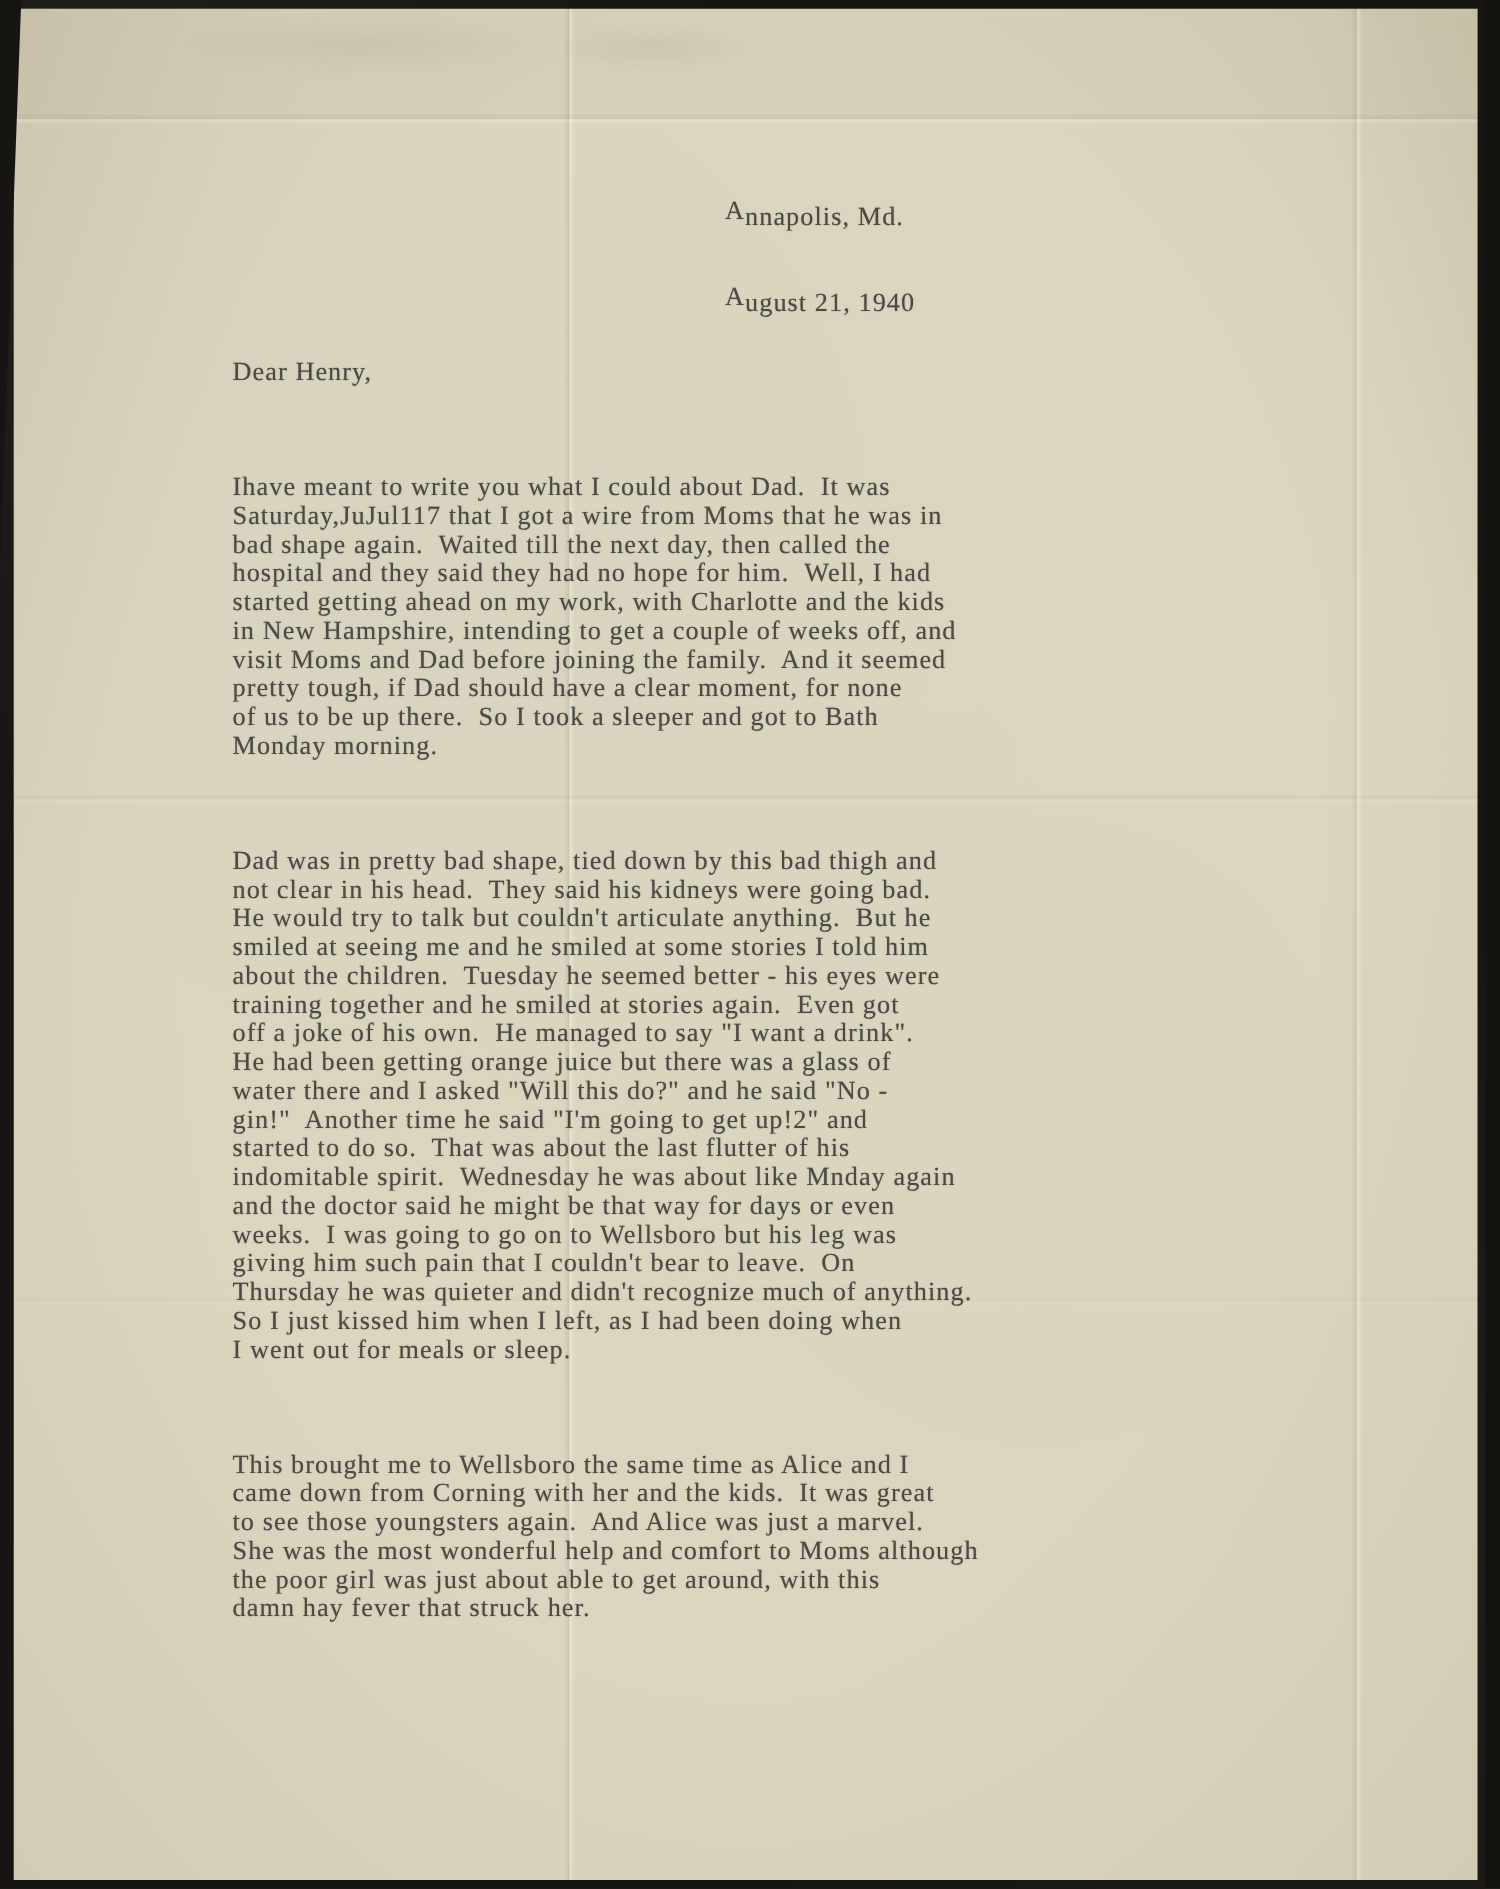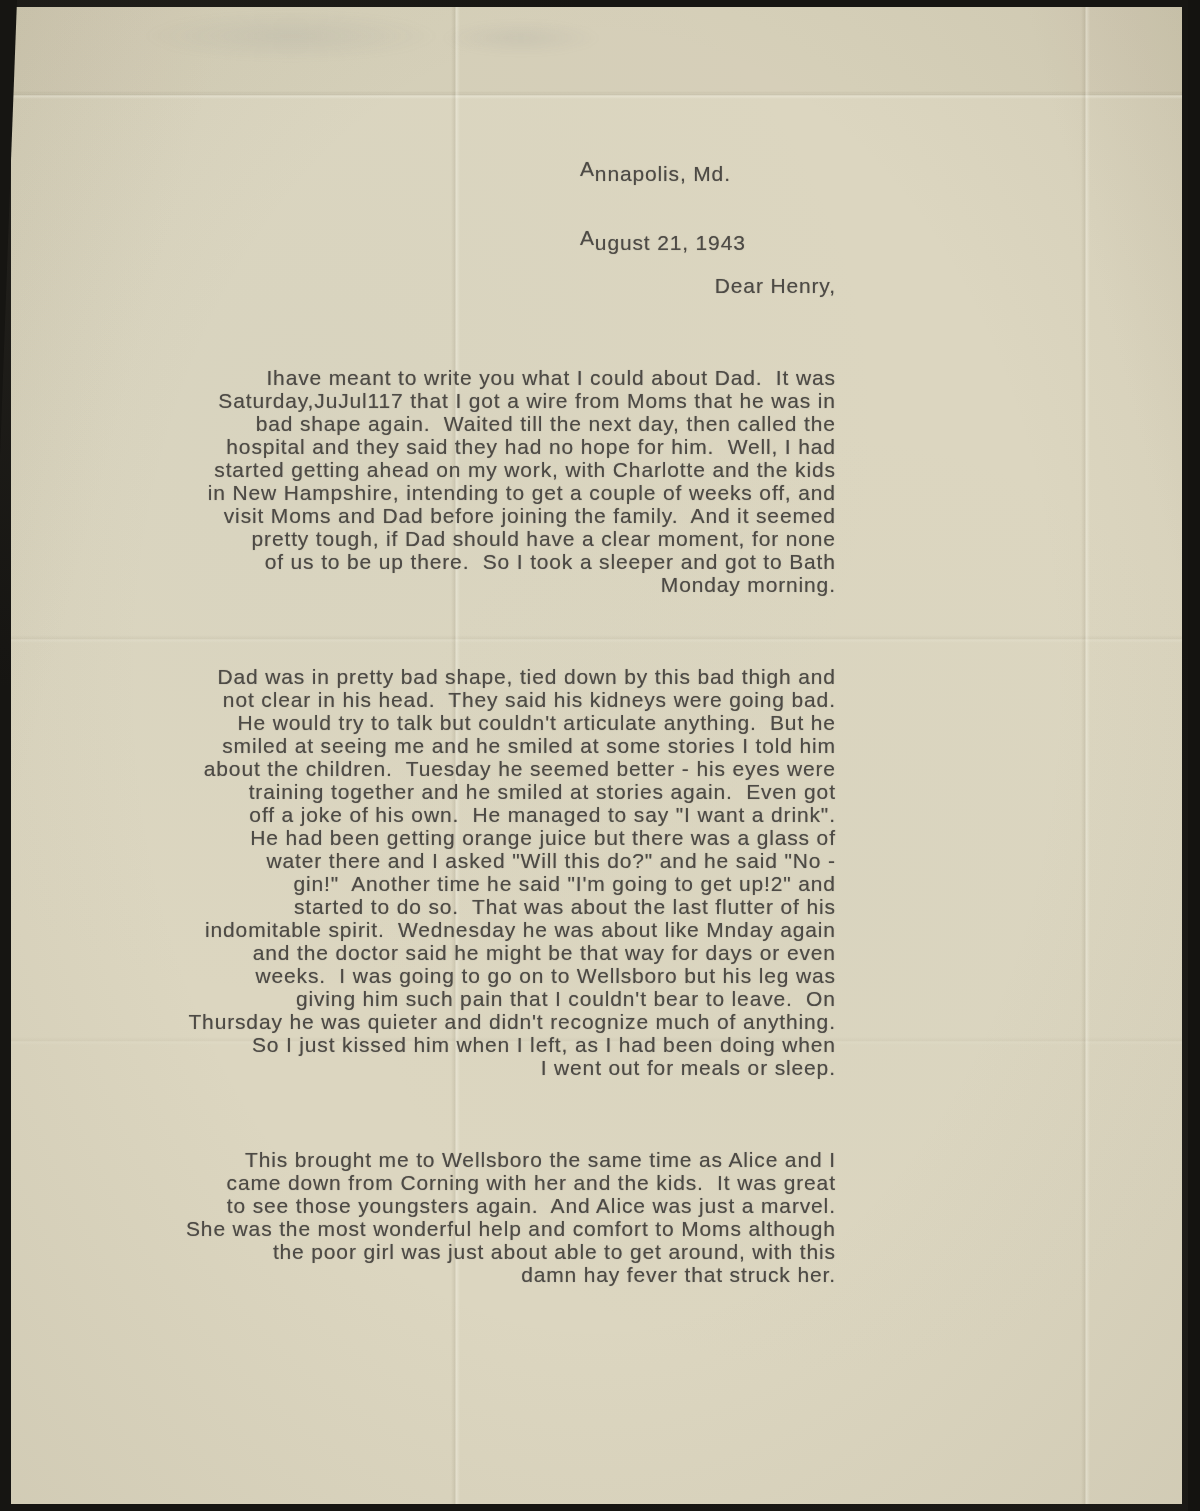--- a/index.html
+++ b/index.html
@@ -9,21 +9,21 @@
   }
   .scan {
     position: relative;
     width: 1188px;
     height: 1511px;
     background:
       radial-gradient(circle at 8% 12%, rgba(70,66,58,0.25), transparent 30%),
       radial-gradient(circle at 92% 80%, rgba(70,66,58,0.2), transparent 35%),
       #161512;
     overflow: hidden;
-    font-family: Liberation Sans, sans-serif;
+    font-family: Liberation Serif, serif;
   }
   .paper {
     position: absolute;
     left: 11px; top: 7px; right: 6px; bottom: 7px;
     background:
       radial-gradient(circle at 25% 28%, rgba(165,180,175,0.07), transparent 42%),
       radial-gradient(circle at 70% 60%, rgba(170,182,172,0.05), transparent 40%),
       radial-gradient(ellipse at 50% 45%, rgba(0,0,0,0) 55%, rgba(120,112,88,0.10) 100%),
       linear-gradient(105deg, rgba(172,164,136,0.16) 0%, rgba(0,0,0,0) 14%),
       linear-gradient(255deg, rgba(168,158,132,0.18) 0%, rgba(0,0,0,0) 10%),
@@ -83,21 +83,21 @@
     letter-spacing: 0.85px;
     white-space: pre;
   }
   .heading {
     position: absolute;
     left: 569px; top: 109px;
   }
   .raised { position: relative; top: -5px; }
   .body-block {
     position: absolute;
-    left: 175px; top: 221px; text-align: right;
+    left: 175px; top: 233px;
   }
   .salutation { margin: 0 0 23px 0; }
   .para { margin: 0 0 23px 0; }
   .para:last-child { margin-bottom: 4px; }
 </style>
 </head>
 <body>
 
 <div class="scan">
   <div class="paper">
@@ -105,21 +105,21 @@
     <div class="crease crease-h top"></div>
     <div class="crease crease-h mid"></div>
     <div class="crease crease-h lower"></div>
     <div class="crease crease-v left"></div>
     <div class="crease crease-v right"></div>
     <div class="smudge one"></div>
     <div class="smudge two"></div>
 
     <div class="heading ink">
       <div><span class="raised">A</span><span>nnapolis, Md.</span></div>
-      <div><span class="raised">A</span><span>ugust 21, 1943</span></div>
+      <div><span class="raised">A</span><span>ugust 21, 1940</span></div>
     </div>
 
     <div class="body-block ink">
       <div class="salutation">Dear Henry,</div>
       <div class="para">Ihave meant to write you what I could about Dad.  It was
 Saturday,JuJul117 that I got a wire from Moms that he was in
 bad shape again.  Waited till the next day, then called the
 hospital and they said they had no hope for him.  Well, I had
 started getting ahead on my work, with Charlotte and the kids
 in New Hampshire, intending to get a couple of weeks off, and

